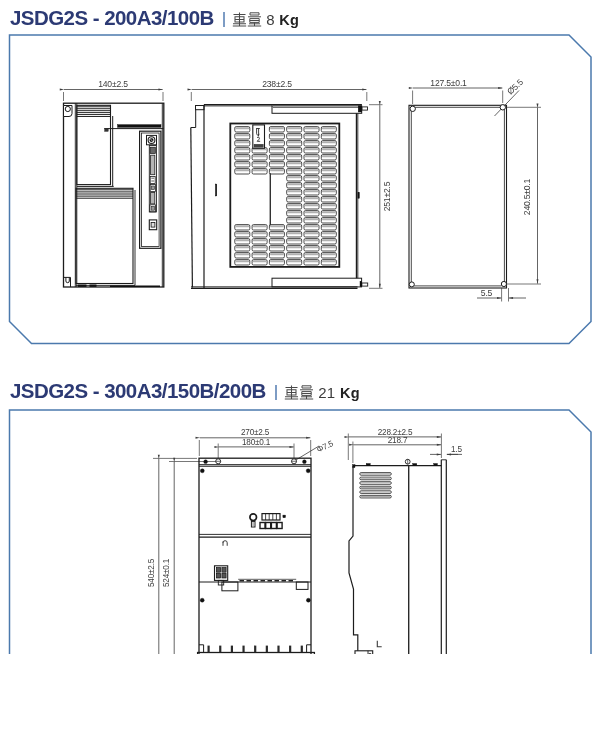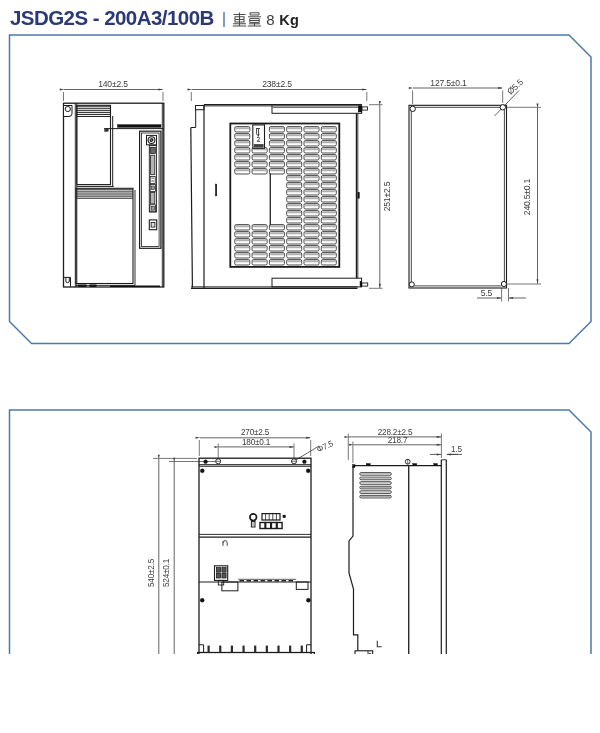--- a/index.html
+++ b/index.html
@@ -22,20 +22,31 @@
           <g stroke="#4a4a4a" stroke-width="1.05" fill="none">
             <path d="M1.5,2.5 H13.5 M7.5,0.5 V14 M3,4.8 H12 V10 H3 Z M3,7.4 H12 M1,11.8 H14 M0.8,14 H14.2"></path>
           </g>
         </svg><svg width="15" height="15" viewBox="0 0 15 15" style="vertical-align:-2px">
           <g stroke="#4a4a4a" stroke-width="1.0" fill="none">
             <path d="M3,0.8 H12 M3,3 H12 M3,0.8 V3 M12,0.8 V3 M1,4.8 H14 M2.8,6.6 H12.2 V10.4 H2.8 Z M2.8,8.5 H12.2 M7.5,10.4 V14 M2,11.8 H13 M0.8,14 H14.2"></path>
           </g>
         </svg> 8 <span class="kg">Kg</span></span>
   </div>
 
+  <div class="title" style="top:379px;">
+    <span class="model">JSDG2S - 300A3/150B/200B</span><span class="sep"></span><span class="wt"><svg width="15" height="15" viewBox="0 0 15 15" style="vertical-align:-2px">
+          <g stroke="#4a4a4a" stroke-width="1.05" fill="none">
+            <path d="M1.5,2.5 H13.5 M7.5,0.5 V14 M3,4.8 H12 V10 H3 Z M3,7.4 H12 M1,11.8 H14 M0.8,14 H14.2"></path>
+          </g>
+        </svg><svg width="15" height="15" viewBox="0 0 15 15" style="vertical-align:-2px">
+          <g stroke="#4a4a4a" stroke-width="1.0" fill="none">
+            <path d="M3,0.8 H12 M3,3 H12 M3,0.8 V3 M12,0.8 V3 M1,4.8 H14 M2.8,6.6 H12.2 V10.4 H2.8 Z M2.8,8.5 H12.2 M7.5,10.4 V14 M2,11.8 H13 M0.8,14 H14.2"></path>
+          </g>
+        </svg> 21 <span class="kg">Kg</span></span>
+  </div>
   <svg class="main" width="600" height="733" viewBox="0 0 600 733">
 <defs>
         <marker id="ae" viewBox="0 0 10 10" refX="9.5" refY="5" markerWidth="7.5" markerHeight="5.5" orient="auto-start-reverse">
           <path d="M0,2.7 L10,5 L0,7.3 z" fill="#3d3d3d"></path>
         </marker>
         <marker id="ar" viewBox="0 0 10 10" refX="9.5" refY="5" markerWidth="7.5" markerHeight="5.5" orient="auto">
           <path d="M0,2.7 L10,5 L0,7.3 z" fill="#3d3d3d"></path>
         </marker>
       </defs>
 

